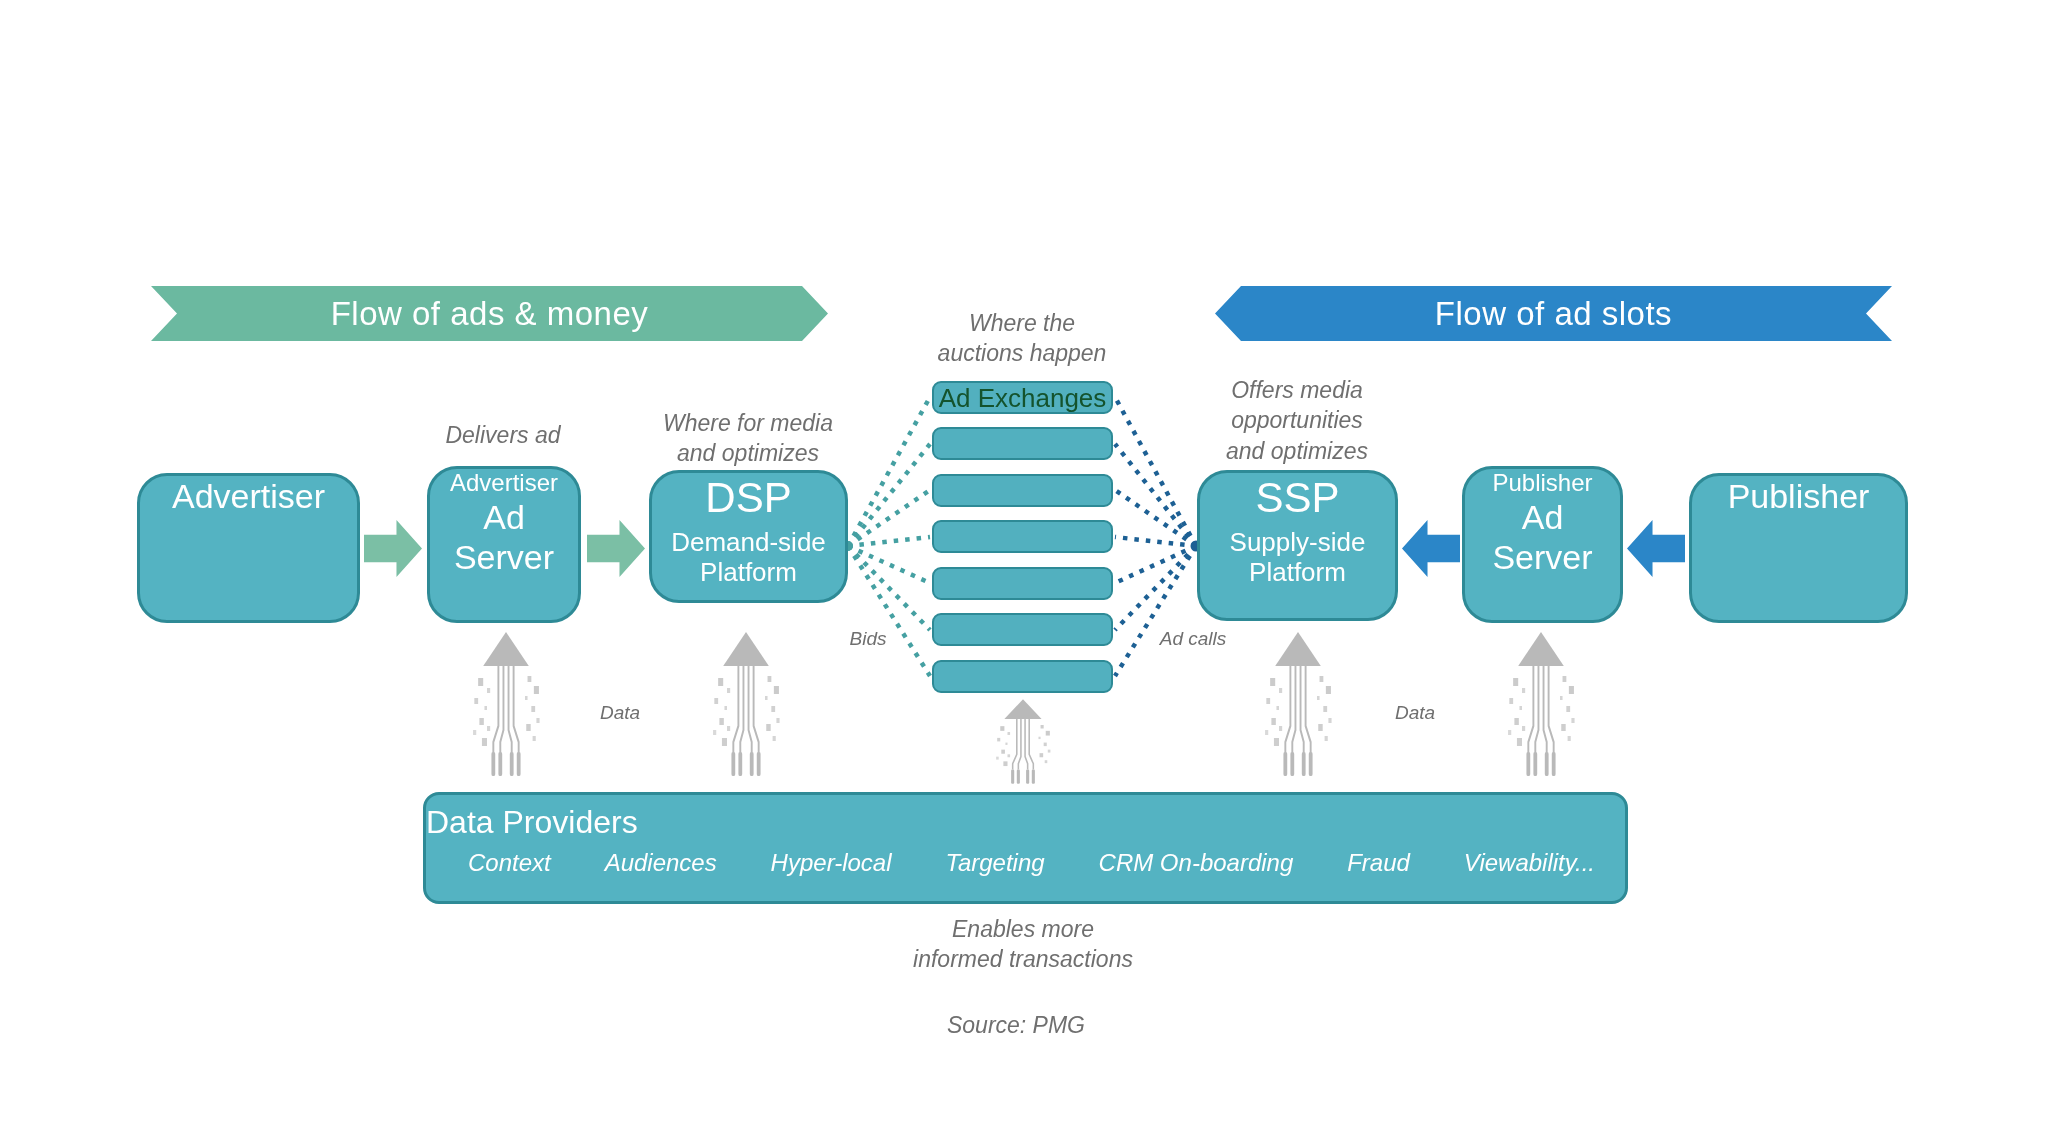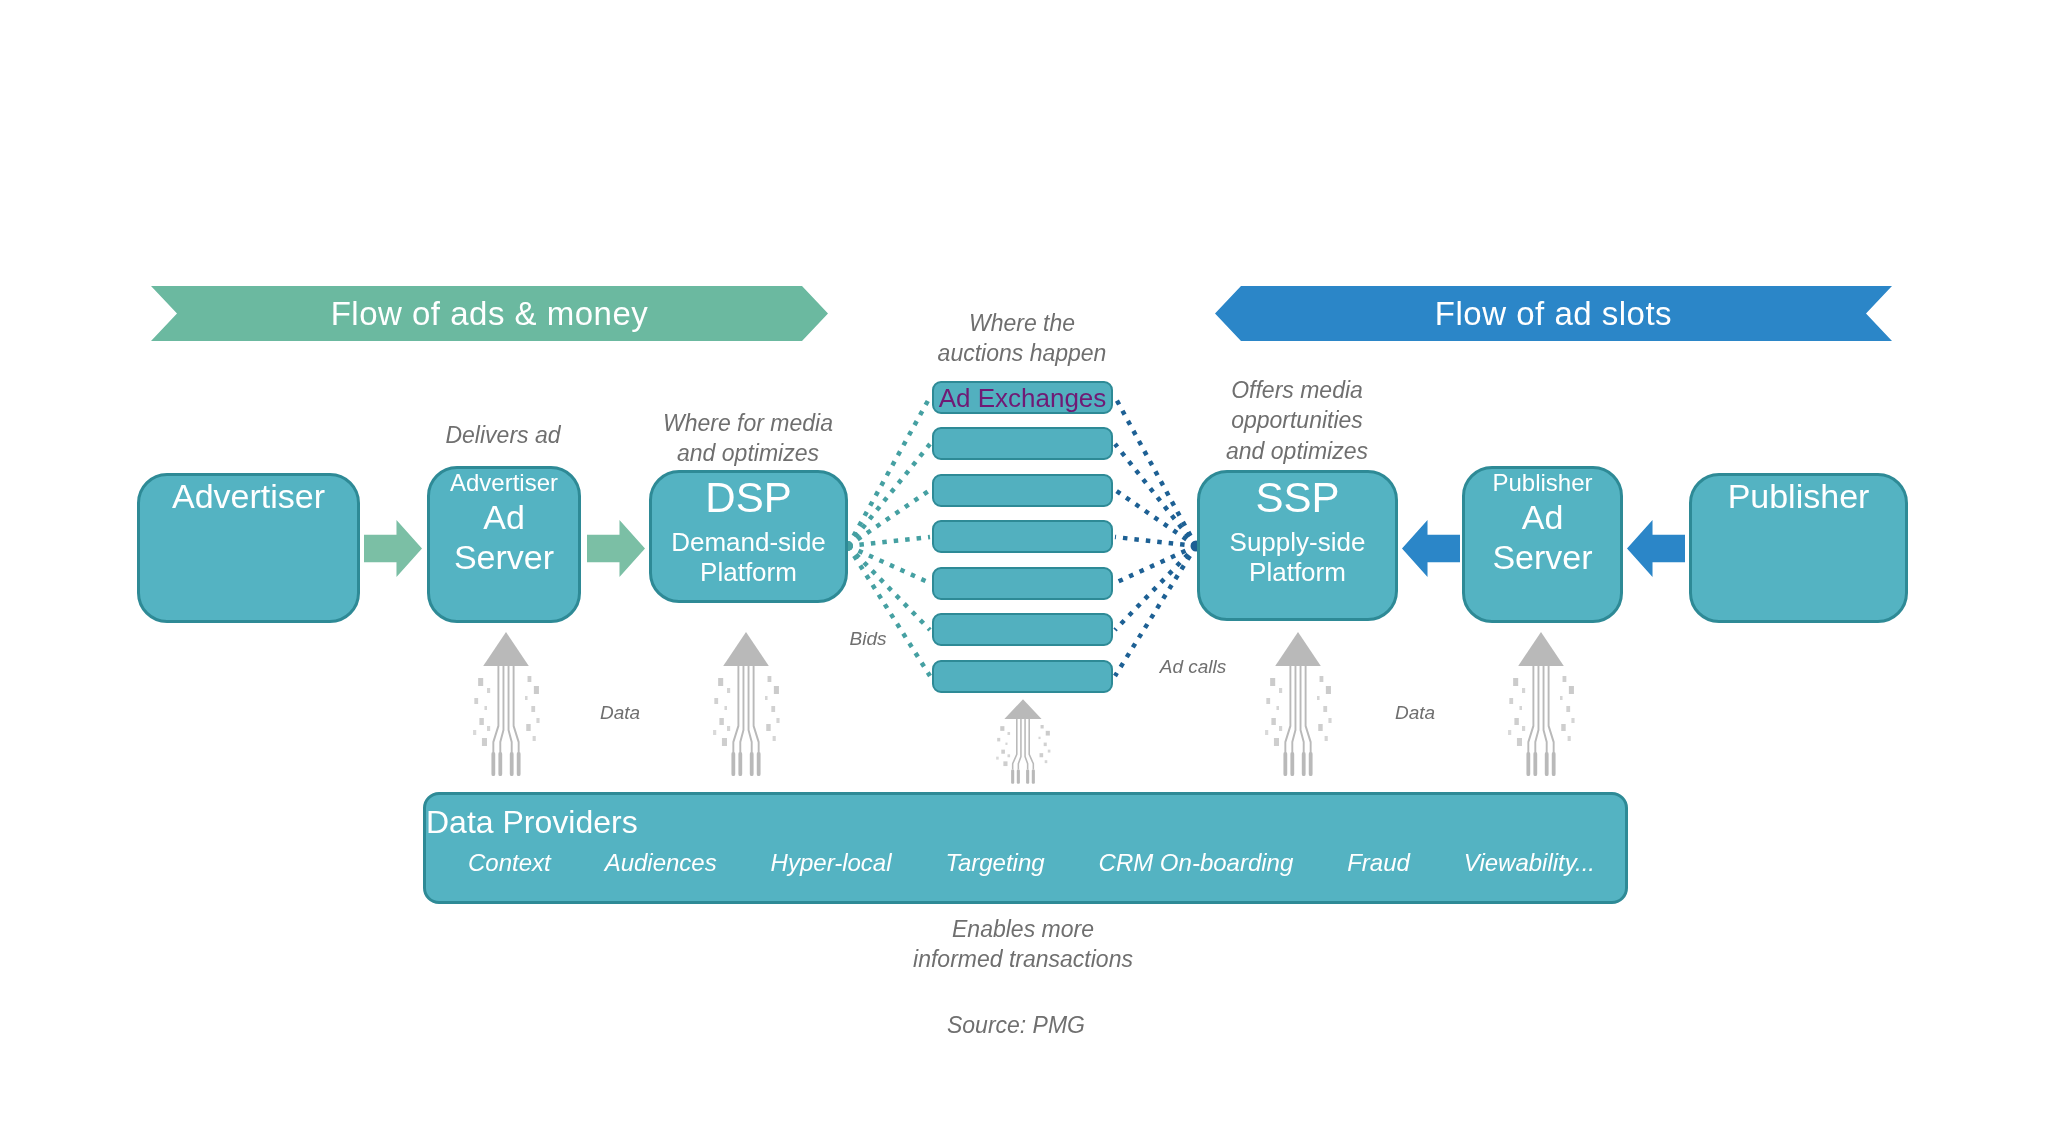--- a/index.html
+++ b/index.html
@@ -29,21 +29,21 @@
     text-align:center; line-height:1.18;
   }
   .node .big { font-size:34px; }
   .node .small { font-size:24px; }
   .node .acr { font-size:42px; margin-bottom:4px; }
   .node .sub { font-size:26px; }
 
   .xbox {
     position:absolute; box-sizing:border-box; left:932px; width:181px; height:33px;
     background:var(--exchange-fill); border:2.5px solid var(--teal-border); border-radius:9px;
-    color:#701a75; font-size:26px; display:flex; align-items:center; justify-content:center; line-height:1;
+    color:#14532d; font-size:26px; display:flex; align-items:center; justify-content:center; line-height:1;
   }
 
   .blockarrow { position:absolute; top:520px; width:58px; height:57px; }
   .blockarrow.right { background:var(--green-arrow);
     clip-path:polygon(0 26%, 56% 26%, 56% 0, 100% 50%, 56% 100%, 56% 74%, 0 74%); }
   .blockarrow.left { background:var(--blue);
     clip-path:polygon(100% 26%, 44% 26%, 44% 0, 0 50%, 44% 100%, 44% 74%, 100% 74%); }
 
   .cap {
     position:absolute; color:var(--caption-gray); font-style:italic; font-size:23px;
@@ -226,21 +226,21 @@
   </div>
 
   <div class="cap" style="left:1167px; top:375px; width:260px;">
     <div>Offers media</div>
     <div>opportunities</div>
     <div>and optimizes</div>
   </div>
 
 
   <div class="cap side" style="left:828px; top:626px; width:80px;">Bids</div>
-  <div class="cap side" style="left:1133px; top:626px; width:120px;margin-top:28px;">Ad calls</div>
+  <div class="cap side" style="left:1133px; top:626px; width:120px;">Ad calls</div>
 
   <div class="cap side" style="left:570px; top:700px; width:100px;">Data</div>
   <div class="cap side" style="left:1365px; top:700px; width:100px;">Data</div>
 
   <div class="cap" style="left:873px; top:914px; width:300px;">
     <div>Enables more</div>
     <div>informed transactions</div>
   </div>
 
   <div class="cap" style="left:916px; top:1010px; width:200px;">Source: PMG</div>

